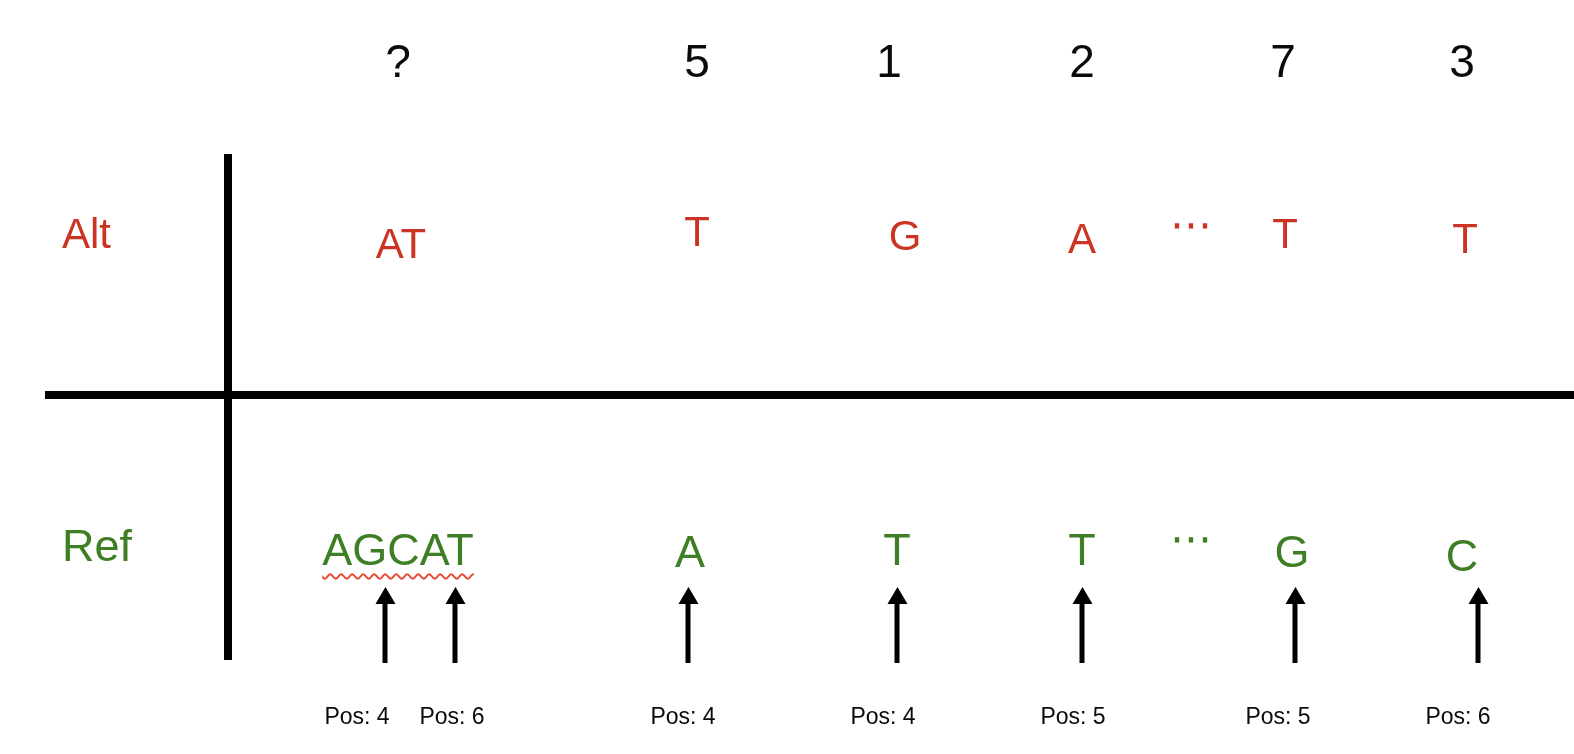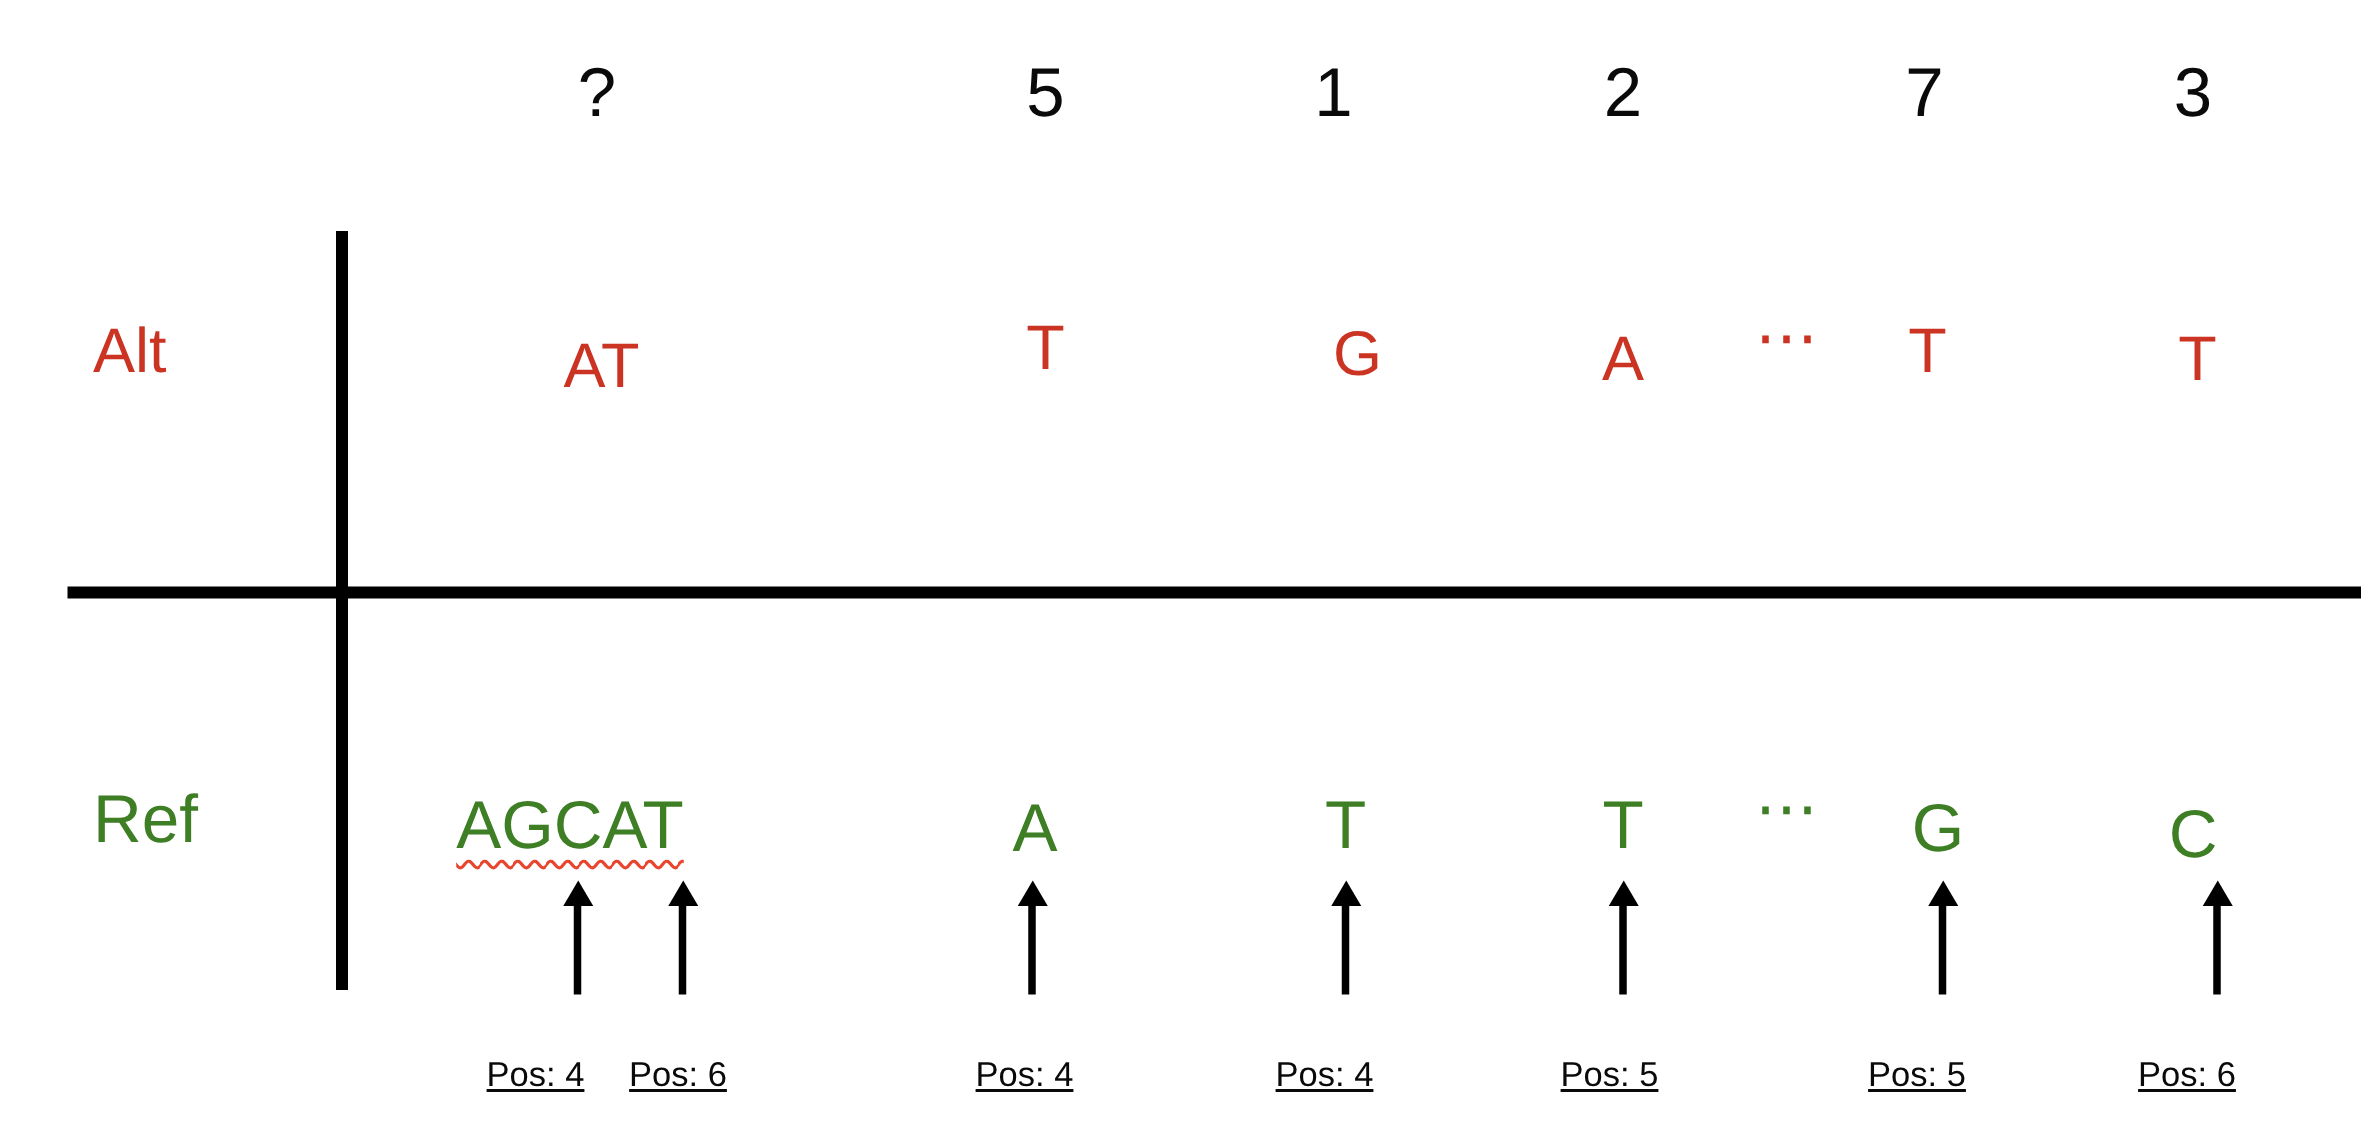--- a/index.html
+++ b/index.html
@@ -75,21 +75,20 @@
     width: 0; height: 0;
     border-left: 10px solid transparent;
     border-right: 10px solid transparent;
     border-bottom: 17px solid var(--line-color, #000);
   }
 
   .pos-text {
     font-size: 23px;
     top: 703px;
     color: var(--text-color, #0a0a0a);
-    text-decoration: underline;
   }
 </style>
 </head>
 <body>
 
 <div class="diagram">
 
   <div class="abs score-text center" style="left:398px; top:34px;">?</div>
   <div class="abs score-text center" style="left:697px; top:34px;">5</div>
   <div class="abs score-text center" style="left:889px; top:34px;">1</div>
@@ -103,21 +102,21 @@
   <div class="abs alt-text" style="left:62px; top:210px;">Alt</div>
   <div class="abs alt-text center" style="left:401px; top:220px;text-align:center;">AT</div>
   <div class="abs alt-text center" style="left:697px; top:208px;">T</div>
   <div class="abs alt-text center" style="left:905px; top:212px;">G</div>
   <div class="abs alt-text center" style="left:1082px; top:215px;">A</div>
   <div class="abs alt-text ellipsis-text center" style="left:1192px; top:200px;">⋯</div>
   <div class="abs alt-text center" style="left:1285px; top:210px;">T</div>
   <div class="abs alt-text center" style="left:1465px; top:215px;">T</div>
 
   <div class="abs ref-text" style="left:62px; top:520px;">Ref</div>
-  <div class="abs ref-text squiggle center" style="left:380px; top:524px;">AGCAT</div>
+  <div class="abs ref-text squiggle center" style="left:398px; top:524px;">AGCAT</div>
   <div class="abs ref-text center" style="left:690px; top:526px;">A</div>
   <div class="abs ref-text center" style="left:897px; top:524px;">T</div>
   <div class="abs ref-text center" style="left:1082px; top:524px;">T</div>
   <div class="abs ref-text ellipsis-text center" style="left:1192px; top:514px;">⋯</div>
   <div class="abs ref-text center" style="left:1292px; top:526px;">G</div>
   <div class="abs ref-text center" style="left:1462px; top:530px;">C</div>
 
   <div class="arrow" style="left:385px;"></div>
   <div class="arrow" style="left:455px;"></div>
   <div class="arrow" style="left:688px;"></div>

